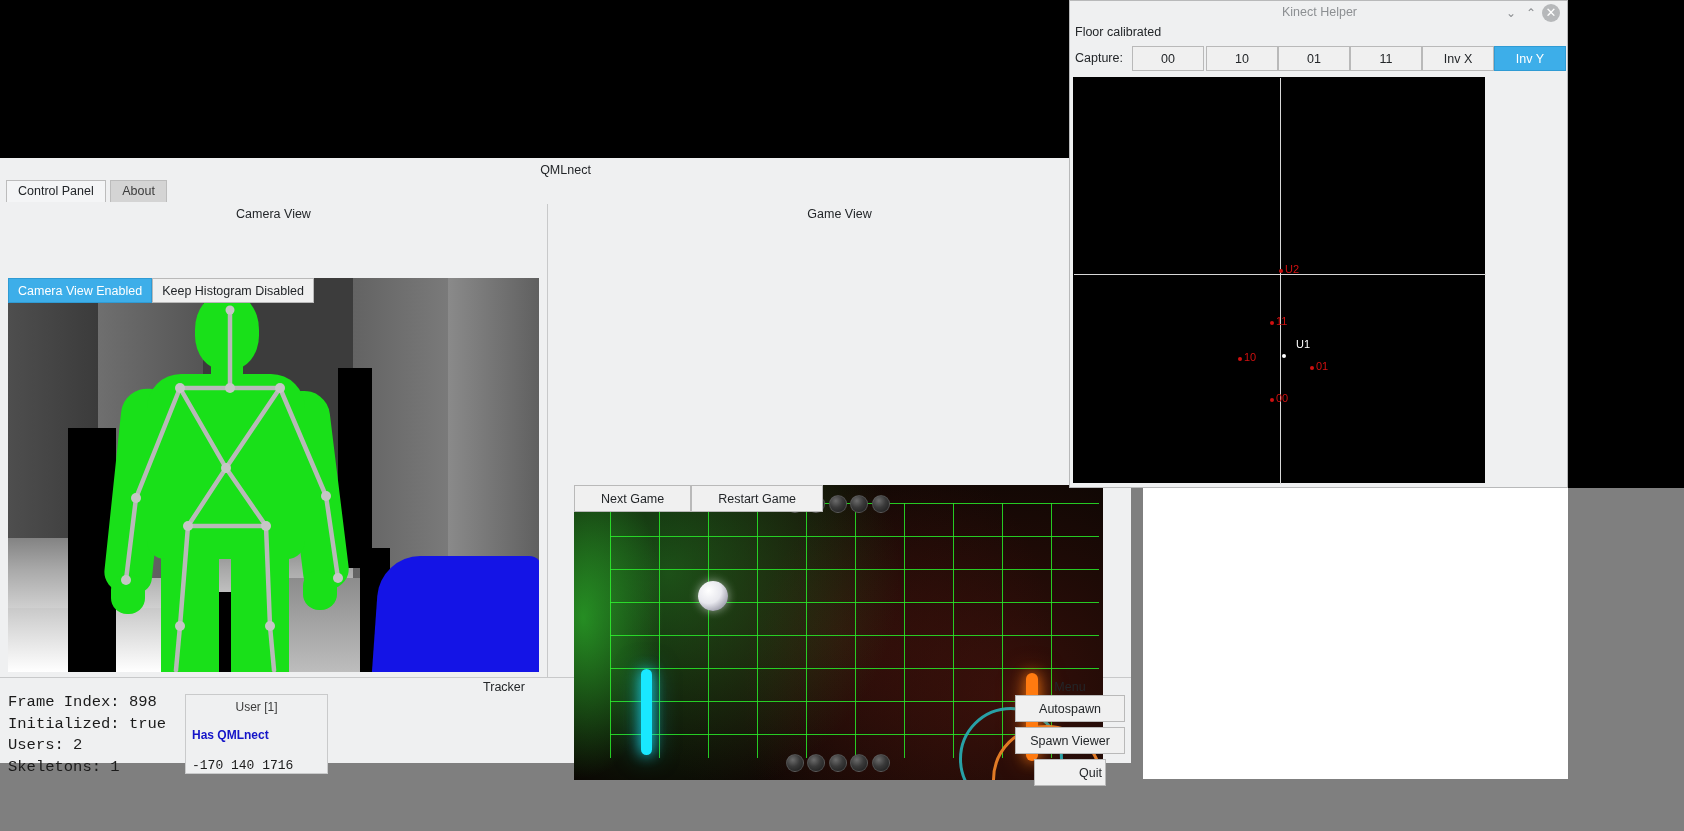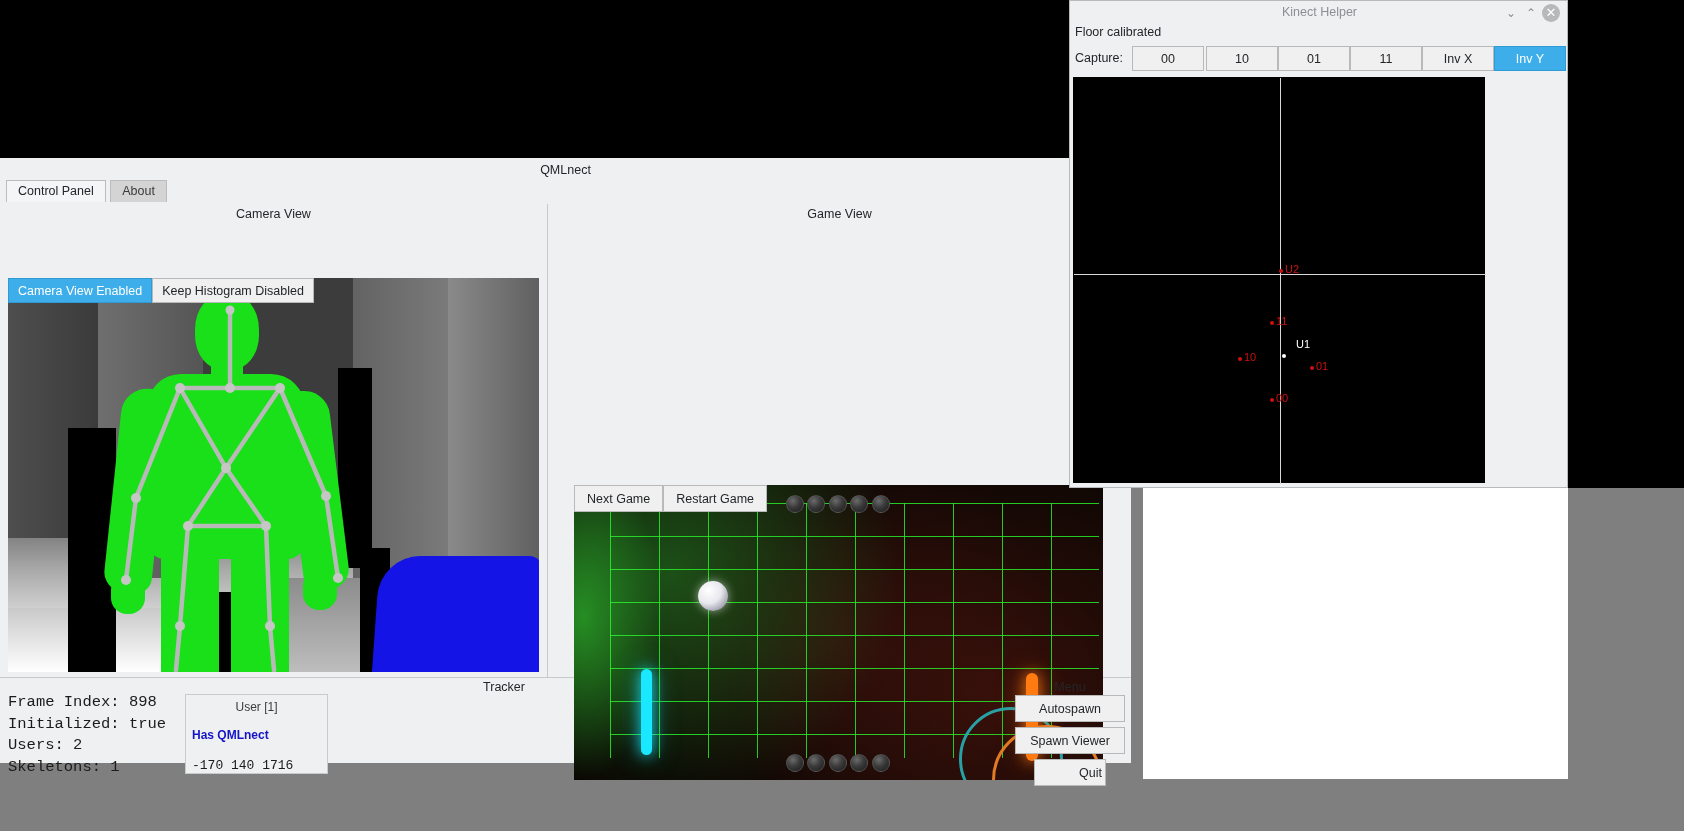--- a/index.html
+++ b/index.html
@@ -146,21 +146,21 @@
     border:3px solid rgba(235,130,40,0.95);
   }
   .bumper-row { position:absolute; left:0; width:529px; height:18px; }
   .bumper {
     position:absolute; width:18px; height:18px; border-radius:50%;
     background: radial-gradient(circle at 36% 30%, #6b6b6b 0%, #3a3a3a 45%, #181818 100%);
     border:1px solid rgba(120,120,120,0.45);
   }
   .game-buttons { position:absolute; left:574px; top:281px; z-index:6; }
   .gbtn {
-    display:inline-block; height:27px; line-height:26px; padding:0 12px;
+    display:inline-block; height:27px; line-height:26px; padding:0 26px;
     font-size:12.5px; border:1px solid #b9b9b9; background:#f0f0f0; color:#232629;
     cursor:pointer; vertical-align:top;
   }
 
   
   #tracker { position:absolute; left:0; top:474px; width:1008px; height:83px; }
   .tracker-caption { position:absolute; left:0; top:2px; width:1008px; text-align:center; font-size:12.5px; }
   .stats {
     position:absolute; left:8px; top:14px;
     font-family:"Liberation Mono", monospace; font-size:15.5px; line-height:21.5px; color:#1b1b1b;

